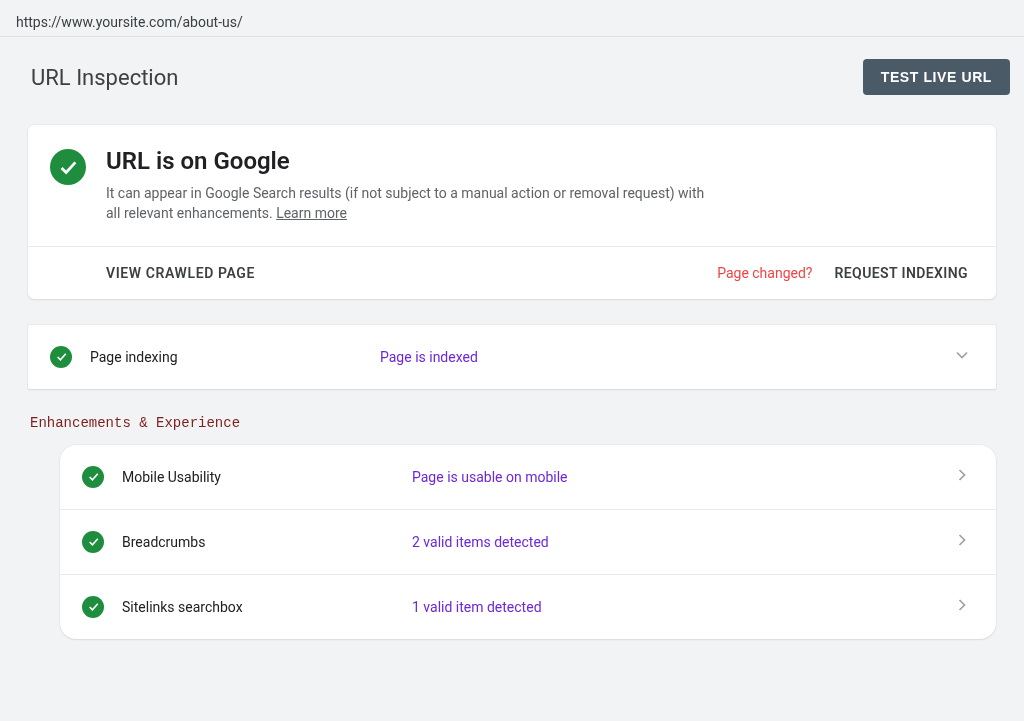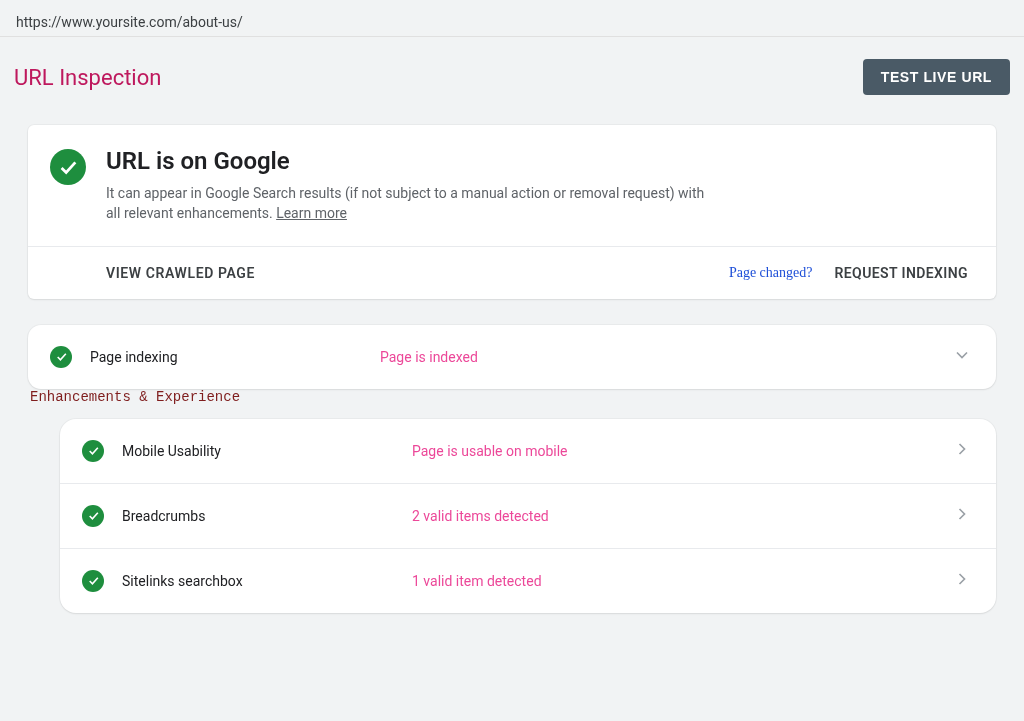--- a/index.html
+++ b/index.html
@@ -20,21 +20,22 @@
   }
   .header-row {
     display: flex;
     justify-content: space-between;
     align-items: center;
     padding: 22px 14px 10px 14px;
   }
   .page-title {
     font-size: 22px;
     font-weight: 400;
-    color: #be185d;
+    color: #404040;
+    margin-left: 17px;
   }
   .test-live-btn {
     background: #4a5a66;
     color: #fff;
     border: none;
     padding: 10px 18px;
     font-size: 14px;
     font-weight: 600;
     letter-spacing: 0.6px;
     border-radius: 4px;
@@ -98,37 +99,38 @@
     color: #3c4043;
     cursor: pointer;
   }
   .footer-right {
     margin-left: auto;
     display: flex;
     align-items: center;
     gap: 22px;
     font-size: 14px;
   }
-  .page-changed { color: #1d4ed8; font-family: Liberation Serif, serif; }
+  .page-changed { color: #ef4444; }
   .request-indexing {
     font-weight: 600;
     letter-spacing: 0.4px;
     color: #3c4043;
     cursor: pointer;
   }
   .section-label {
     font-size: 14px;
     color: #7f1d1d;
     padding: 0 2px 14px 2px;
     font-family: Liberation Mono, monospace;
   }
   .row-card {
     background: #fff;
-    border-radius: 13px;
+    border-radius: 2px;
     box-shadow: 0 1px 2px rgba(0,0,0,0.08), 0 0 0 1px rgba(0,0,0,0.03);
+    margin-bottom: 26px;
   }
   .row-list {
     background: #fff;
     border-radius: 16px;
     box-shadow: 0 1px 2px rgba(0,0,0,0.08), 0 0 0 1px rgba(0,0,0,0.03);
     margin-left: 32px;
   }
   .row {
     display: flex;
     align-items: center;
@@ -148,21 +150,21 @@
     margin-right: 18px;
   }
   .check-circle-sm svg { width: 13px; height: 13px; fill: none; stroke: #fff; stroke-width: 3; }
   .row-label {
     font-size: 14px;
     color: #202124;
     width: 290px;
   }
   .row-value {
     font-size: 14px;
-    color: #ec4899;
+    color: #6d28d9;
     flex: 1;
   }
   .chevron {
     color: #9aa0a6;
     flex-shrink: 0;
   }
   .chevron svg { width: 20px; height: 20px; stroke: currentColor; stroke-width: 2; fill: none; }
 </style>
 </head>
 <body>

